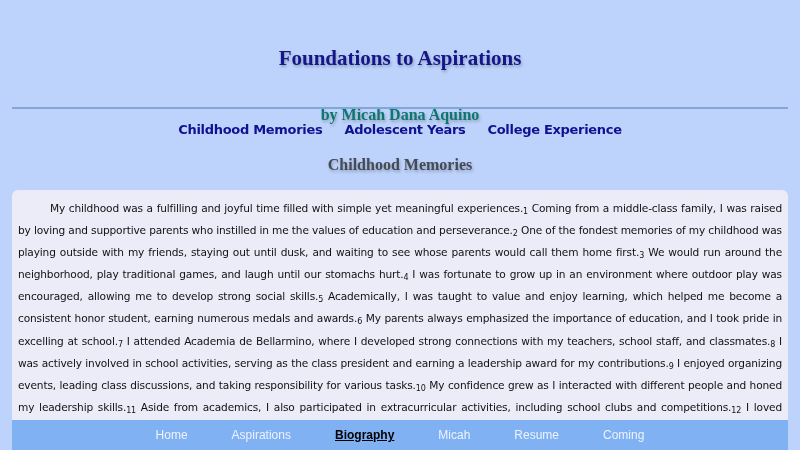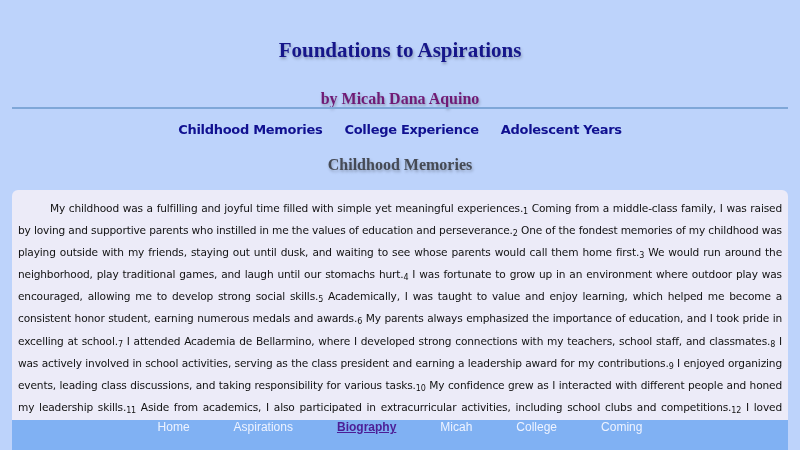--- a/index.html
+++ b/index.html
@@ -3,27 +3,27 @@
 <meta charset="utf-8">
 <style>
   html, body { margin: 0; padding: 0; }
   body {
     width: 800px; height: 450px; overflow: hidden; position: relative;
     background: #bdd3fb;
     font-family: "Liberation Serif", serif;
   }
   .header { text-align: center; }
   .title {
-    margin: 8px; padding-top: 29px; height: 26px; line-height: 26px;
+    margin: 16px; padding-top: 29px; height: 26px; line-height: 26px;
     font-size: 21px; font-weight: bold; color: #16168a;
     text-shadow: 1px 2px 3px rgba(0,0,0,0.25);
   }
   .author {
     margin: 0; padding-top: 19px; line-height: 18px;
-    font-size: 16px; font-weight: bold; color: #701a75;
+    font-size: 16px; font-weight: bold; color: #0f766e;
     text-shadow: 1px 2px 3px rgba(0,0,0,0.25);
   }
   .divider {
     position: absolute; left: 12px; right: 12px; top: 107px;
     height: 2px; background: #7fa7d8; border: none; margin: 0;
   }
   .section-nav {
     position: absolute; top: 122px; left: 0; width: 800px;
     display: flex; justify-content: center; gap: 22px;
     font-family: "DejaVu Sans", sans-serif; font-weight: bold;
@@ -43,52 +43,52 @@
   }
   .content p {
     margin: 0; text-align: justify; text-indent: 32px;
     font-family: "DejaVu Sans", sans-serif; font-size: 10.6px;
     line-height: 22.1px; color: #111; letter-spacing: -0.15px;
   }
   .content sub { font-size: 8px; line-height: 0; vertical-align: -2px; }
   .footer-nav {
     position: absolute; left: 12px; right: 12px; top: 420px; height: 30px;
     background: #80b1f3;
-    display: flex; justify-content: center; align-items: flex-start; gap: 12px;
+    display: flex; justify-content: center; align-items: center; gap: 12px;
     font-family: "Liberation Sans", sans-serif; font-size: 12px;
   }
   .footer-nav a {
     color: #eef3ff; text-decoration: none; padding: 0 16px;
   }
-  .footer-nav a.active { font-weight: bold; text-decoration: underline; color: #4c1d95; }
+  .footer-nav a.active { font-weight: bold; text-decoration: underline; color: #000000; }
 </style>
 </head>
 <body>
 
 <div class="header">
   <h1 class="title">Foundations to Aspirations</h1>
   <h2 class="author">by Micah Dana Aquino</h2>
 </div>
 
 <hr class="divider">
 
 <nav class="section-nav">
   <a href="#">Childhood Memories</a>
+  <a href="#">Adolescent Years</a>
   <a href="#">College Experience</a>
-  <a href="#">Adolescent Years</a>
 </nav>
 
 <h3 class="section-heading">Childhood Memories</h3>
 
 <div class="content">
   <p>
     <span>My childhood was a fulfilling and joyful time filled with simple yet meaningful experiences.</span><sub>1</sub><span> Coming from a middle-class family, I was raised by loving and supportive parents who instilled in me the values of education and perseverance.</span><sub>2</sub><span> One of the fondest memories of my childhood was playing outside with my friends, staying out until dusk, and waiting to see whose parents would call them home first.</span><sub>3</sub><span> We would run around the neighborhood, play traditional games, and laugh until our stomachs hurt.</span><sub>4</sub><span> I was fortunate to grow up in an environment where outdoor play was encouraged, allowing me to develop strong social skills.</span><sub>5</sub><span> Academically, I was taught to value and enjoy learning, which helped me become a consistent honor student, earning numerous medals and awards.</span><sub>6</sub><span> My parents always emphasized the importance of education, and I took pride in excelling at school.</span><sub>7</sub><span> I attended Academia de Bellarmino, where I developed strong connections with my teachers, school staff, and classmates.</span><sub>8</sub><span> I was actively involved in school activities, serving as the class president and earning a leadership award for my contributions.</span><sub>9</sub><span> I enjoyed organizing events, leading class discussions, and taking responsibility for various tasks.</span><sub>10</sub><span> My confidence grew as I interacted with different people and honed my leadership skills.</span><sub>11</sub><span> Aside from academics, I also participated in extracurricular activities, including school clubs and competitions.</span><sub>12</sub><span> I loved reading books, solving puzzles, and engaging in creative writing.</span><sub>13</sub><span> My childhood was filled with warmth, laughter, and achievements that laid the foundation for my future endeavors.</span>
   </p>
 </div>
 
 <nav class="footer-nav">
   <a href="#">Home</a>
   <a href="#">Aspirations</a>
   <a href="#" class="active">Biography</a>
   <a href="#">Micah</a>
-  <a href="#">College</a>
+  <a href="#">Resume</a>
   <a href="#">Coming</a>
 </nav>
 
 </body></html>

